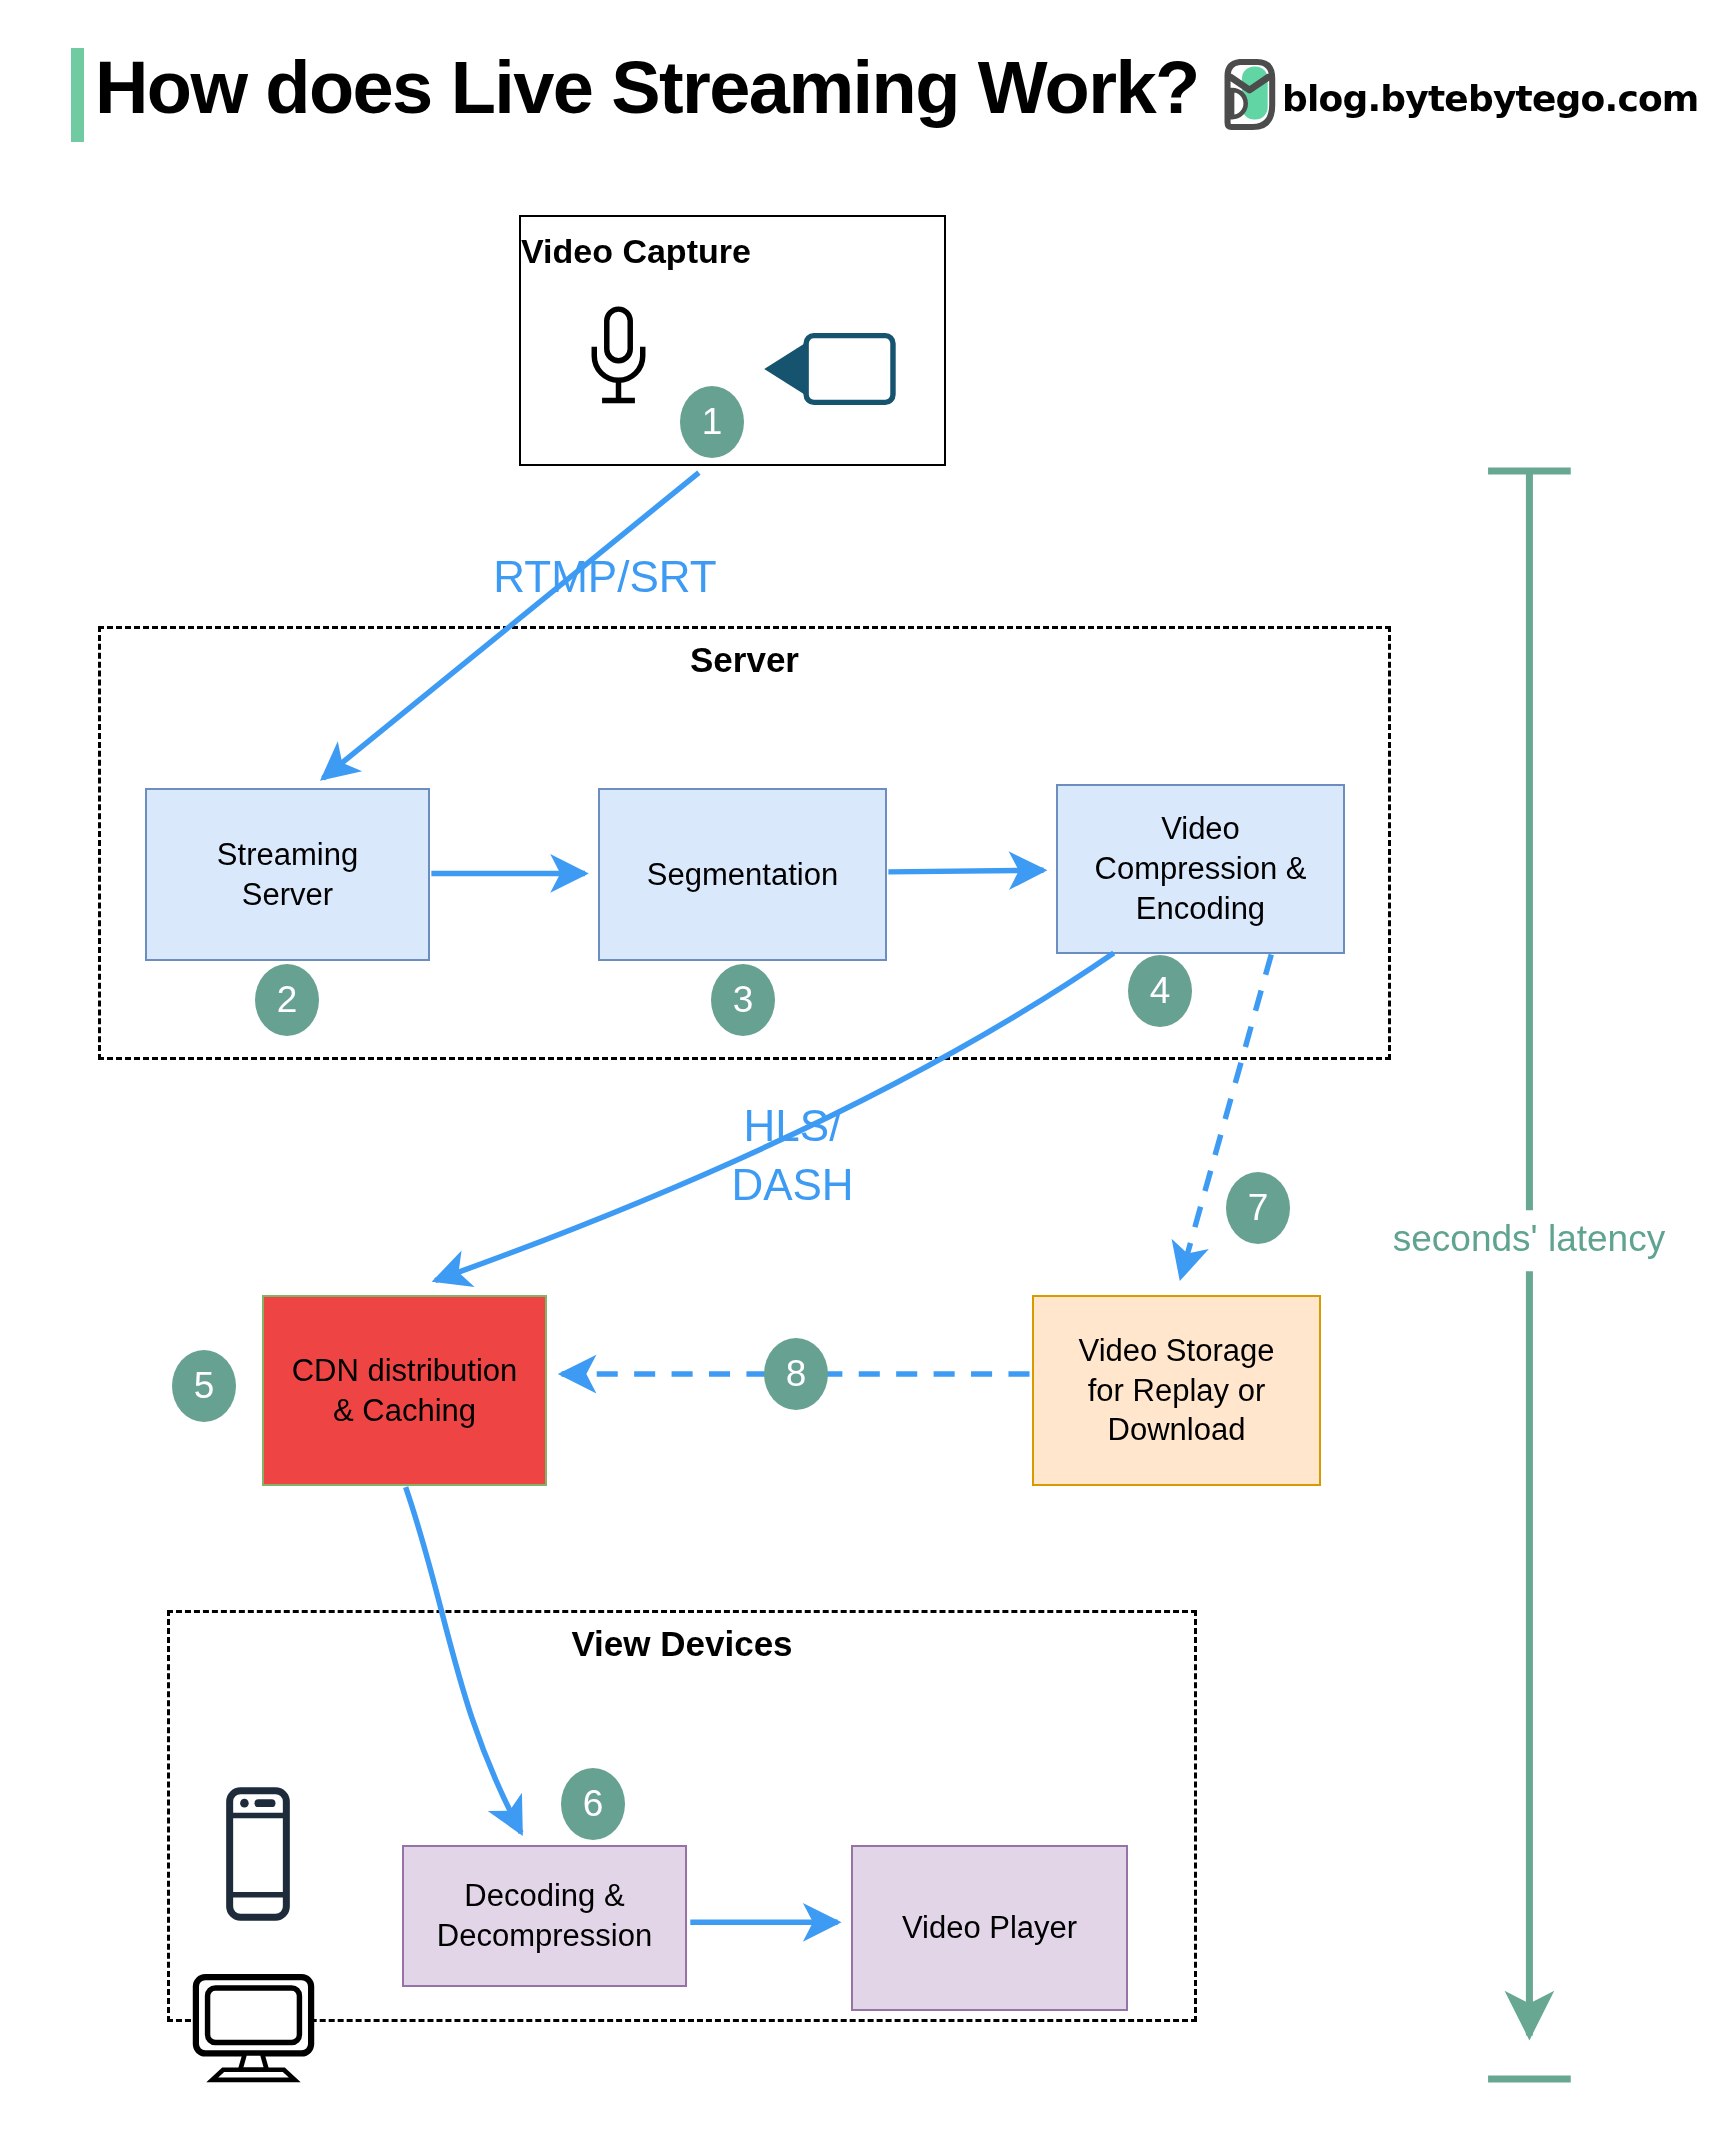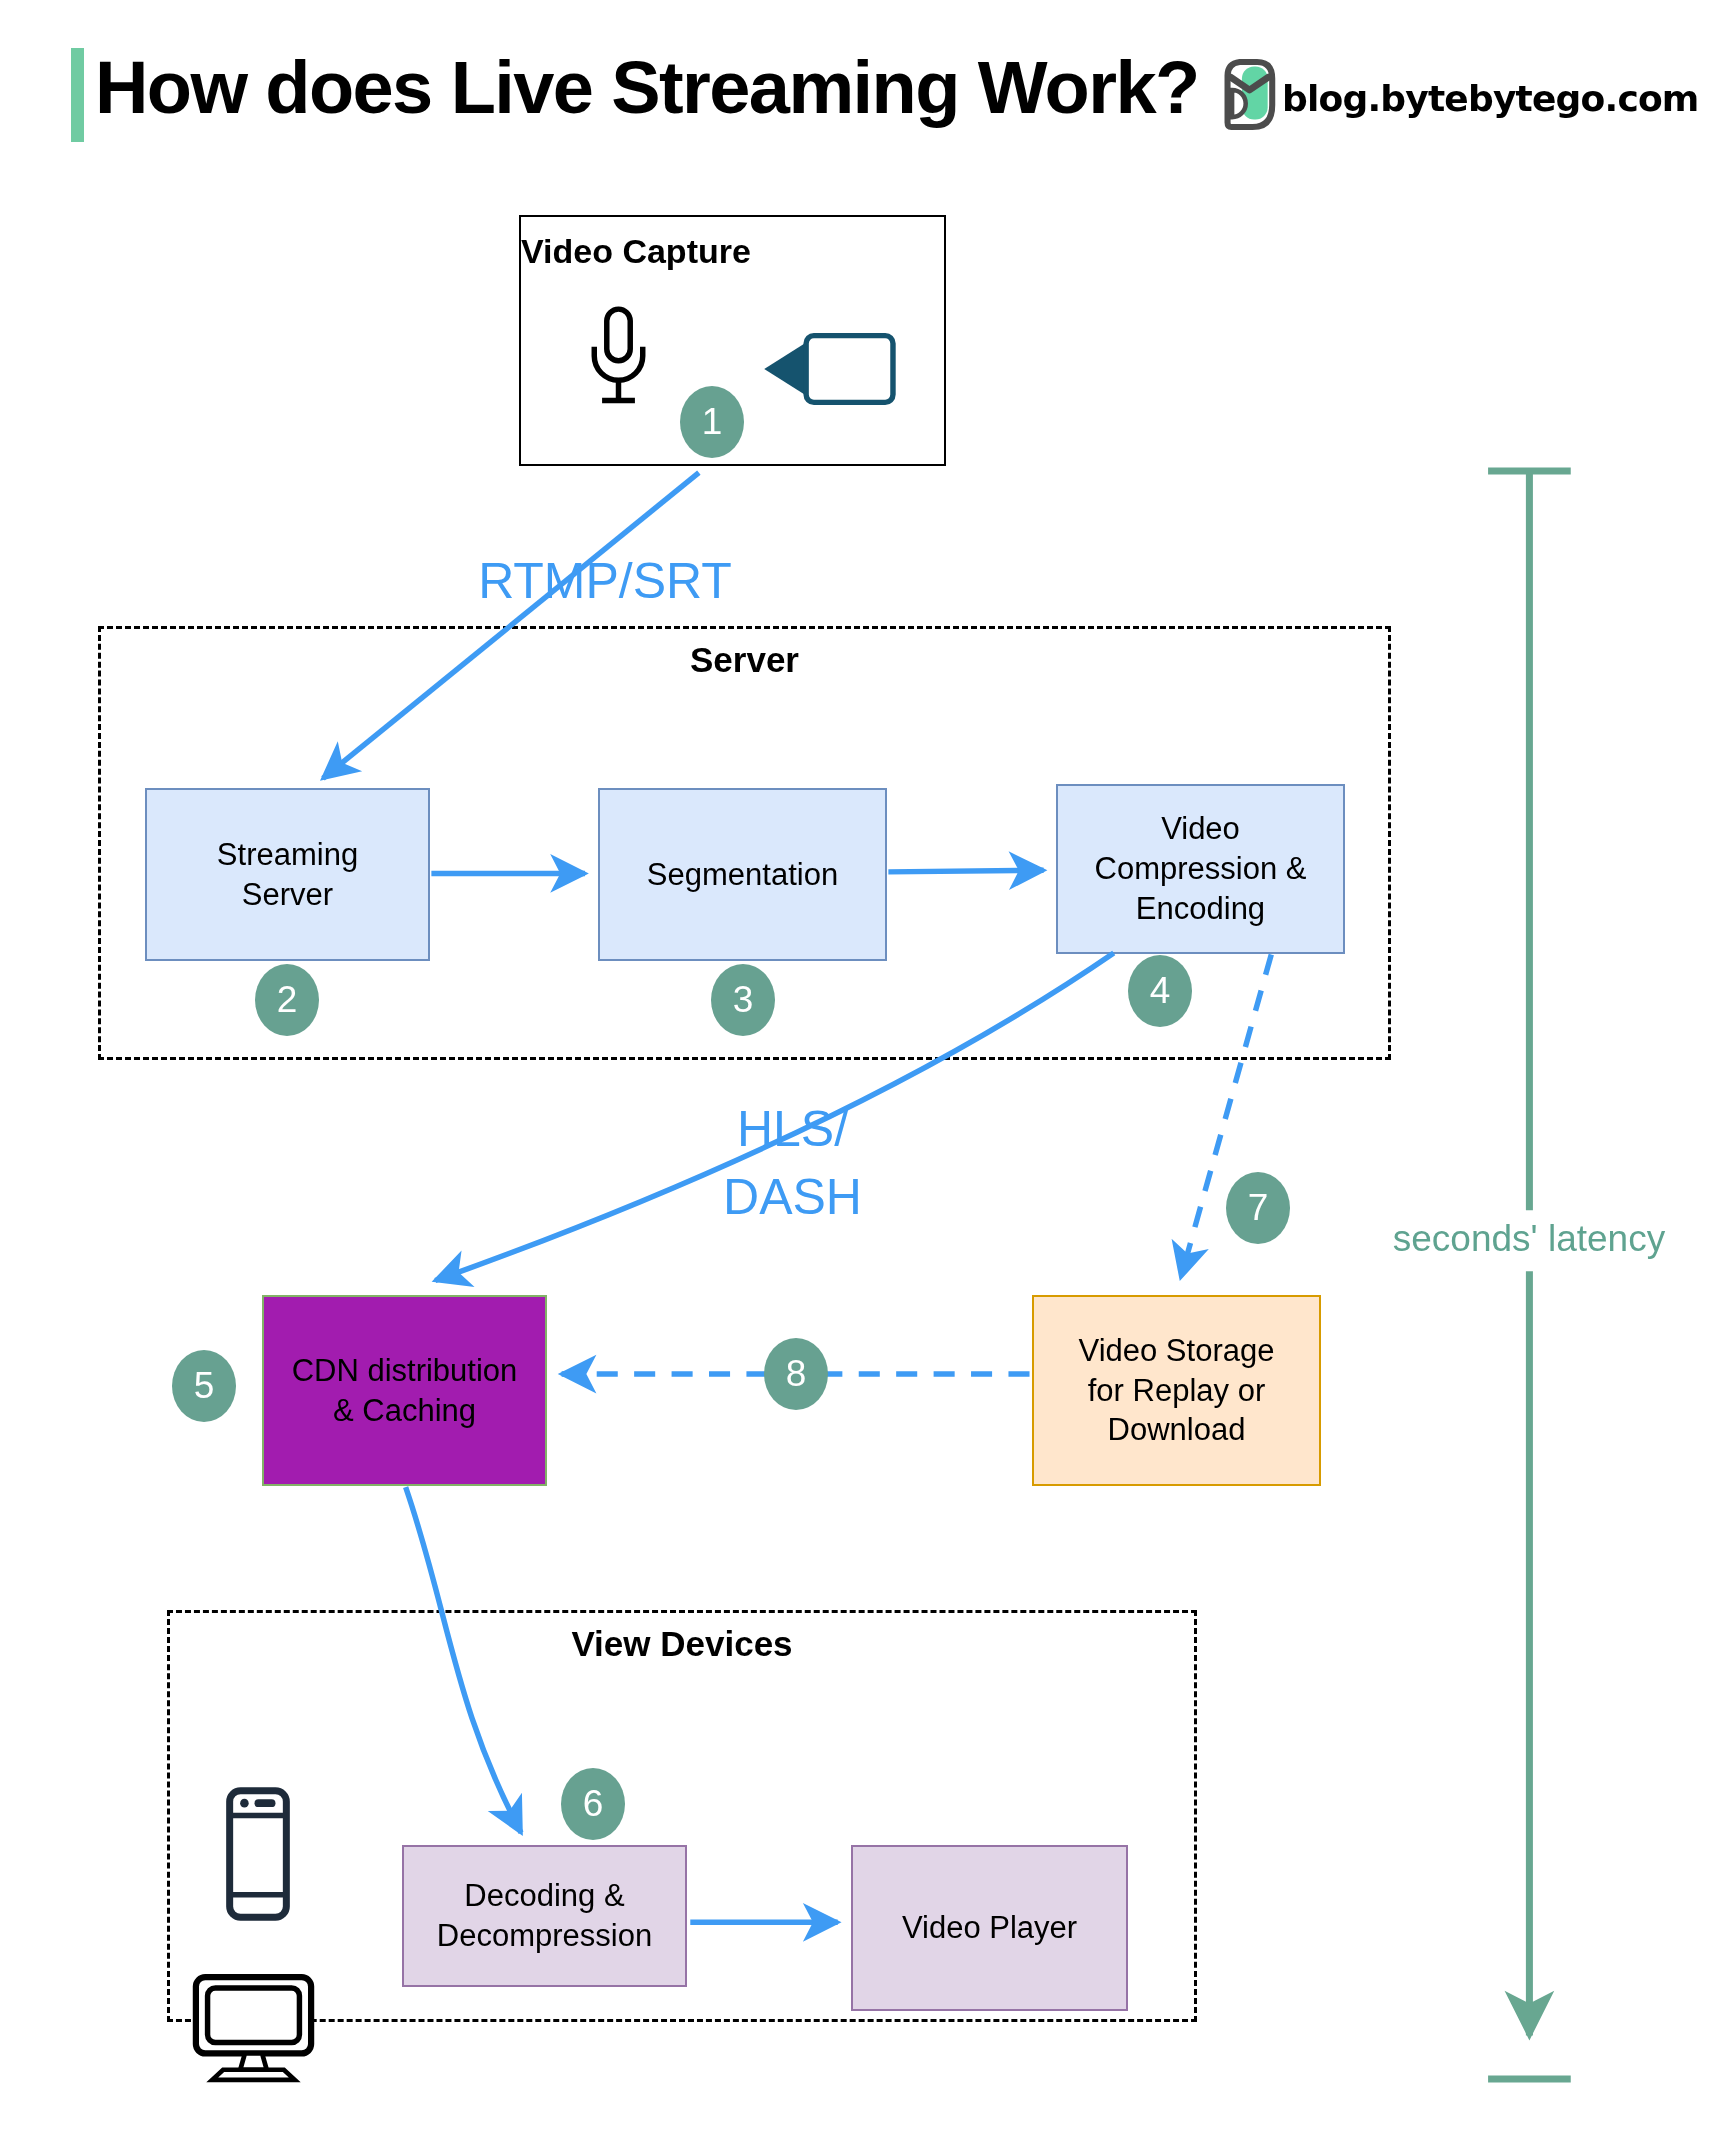--- a/index.html
+++ b/index.html
@@ -13,33 +13,33 @@
   #page-title{left:67px;top:45px;width:1123px;font-size:74px;font-weight:bold;letter-spacing:-1.6px;white-space:nowrap;}
   #site-text{left:1254px;top:78px;font-size:36px;font-weight:700;letter-spacing:-0.8px;font-family:"DejaVu Sans",sans-serif;}
   
   .box{
     position:absolute;display:flex;align-items:center;justify-content:center;
     text-align:center;font-size:31px;line-height:1.28;border:2.3px solid #000;background:#fff;
     box-sizing:border-box;z-index:2;
   }
   .box-label{white-space:pre-line;}
   .blue-box{background:#dae8fc;border-color:#6c8ebf;}
-  .green-box{background:#a21caf;border-color:#82b366;}
+  .green-box{background:#ef4444;border-color:#82b366;}
   .orange-box{background:#ffe6cc;border-color:#d79b00;}
   .purple-box{background:#e1d5e7;border-color:#9673a6;}
   
   .group{position:absolute;border:3.1px dashed #000;box-sizing:border-box;z-index:1;}
   .group-title{position:absolute;top:11px;left:0;width:100%;text-align:center;font-size:35px;font-weight:bold;}
   
   .step-circle{
     position:absolute;width:64px;height:72px;border-radius:50%;background:#67a191;
     color:#fff;font-size:37px;display:flex;align-items:center;justify-content:center;z-index:6;
   }
   
-  .lbl-blue{position:absolute;color:#3e9bf4;font-size:50px;text-align:center;z-index:4;white-space:pre-line;}
+  .lbl-blue{position:absolute;color:#3e9bf4;font-size:44px;text-align:center;z-index:4;white-space:pre-line;}
   #latency-label{position:absolute;color:#5fa390;font-size:37px;text-align:center;z-index:4;white-space:nowrap;}
   
   #wires{position:absolute;left:0;top:0;z-index:3;pointer-events:none;}
   .icon{position:absolute;z-index:4;}
   #capture-title{position:absolute;top:12.5px;left:0;width:100%;text-align:left;font-weight:bold;font-size:34px;}
 </style>
 </head>
 <body>
 
 <div id="canvas">

